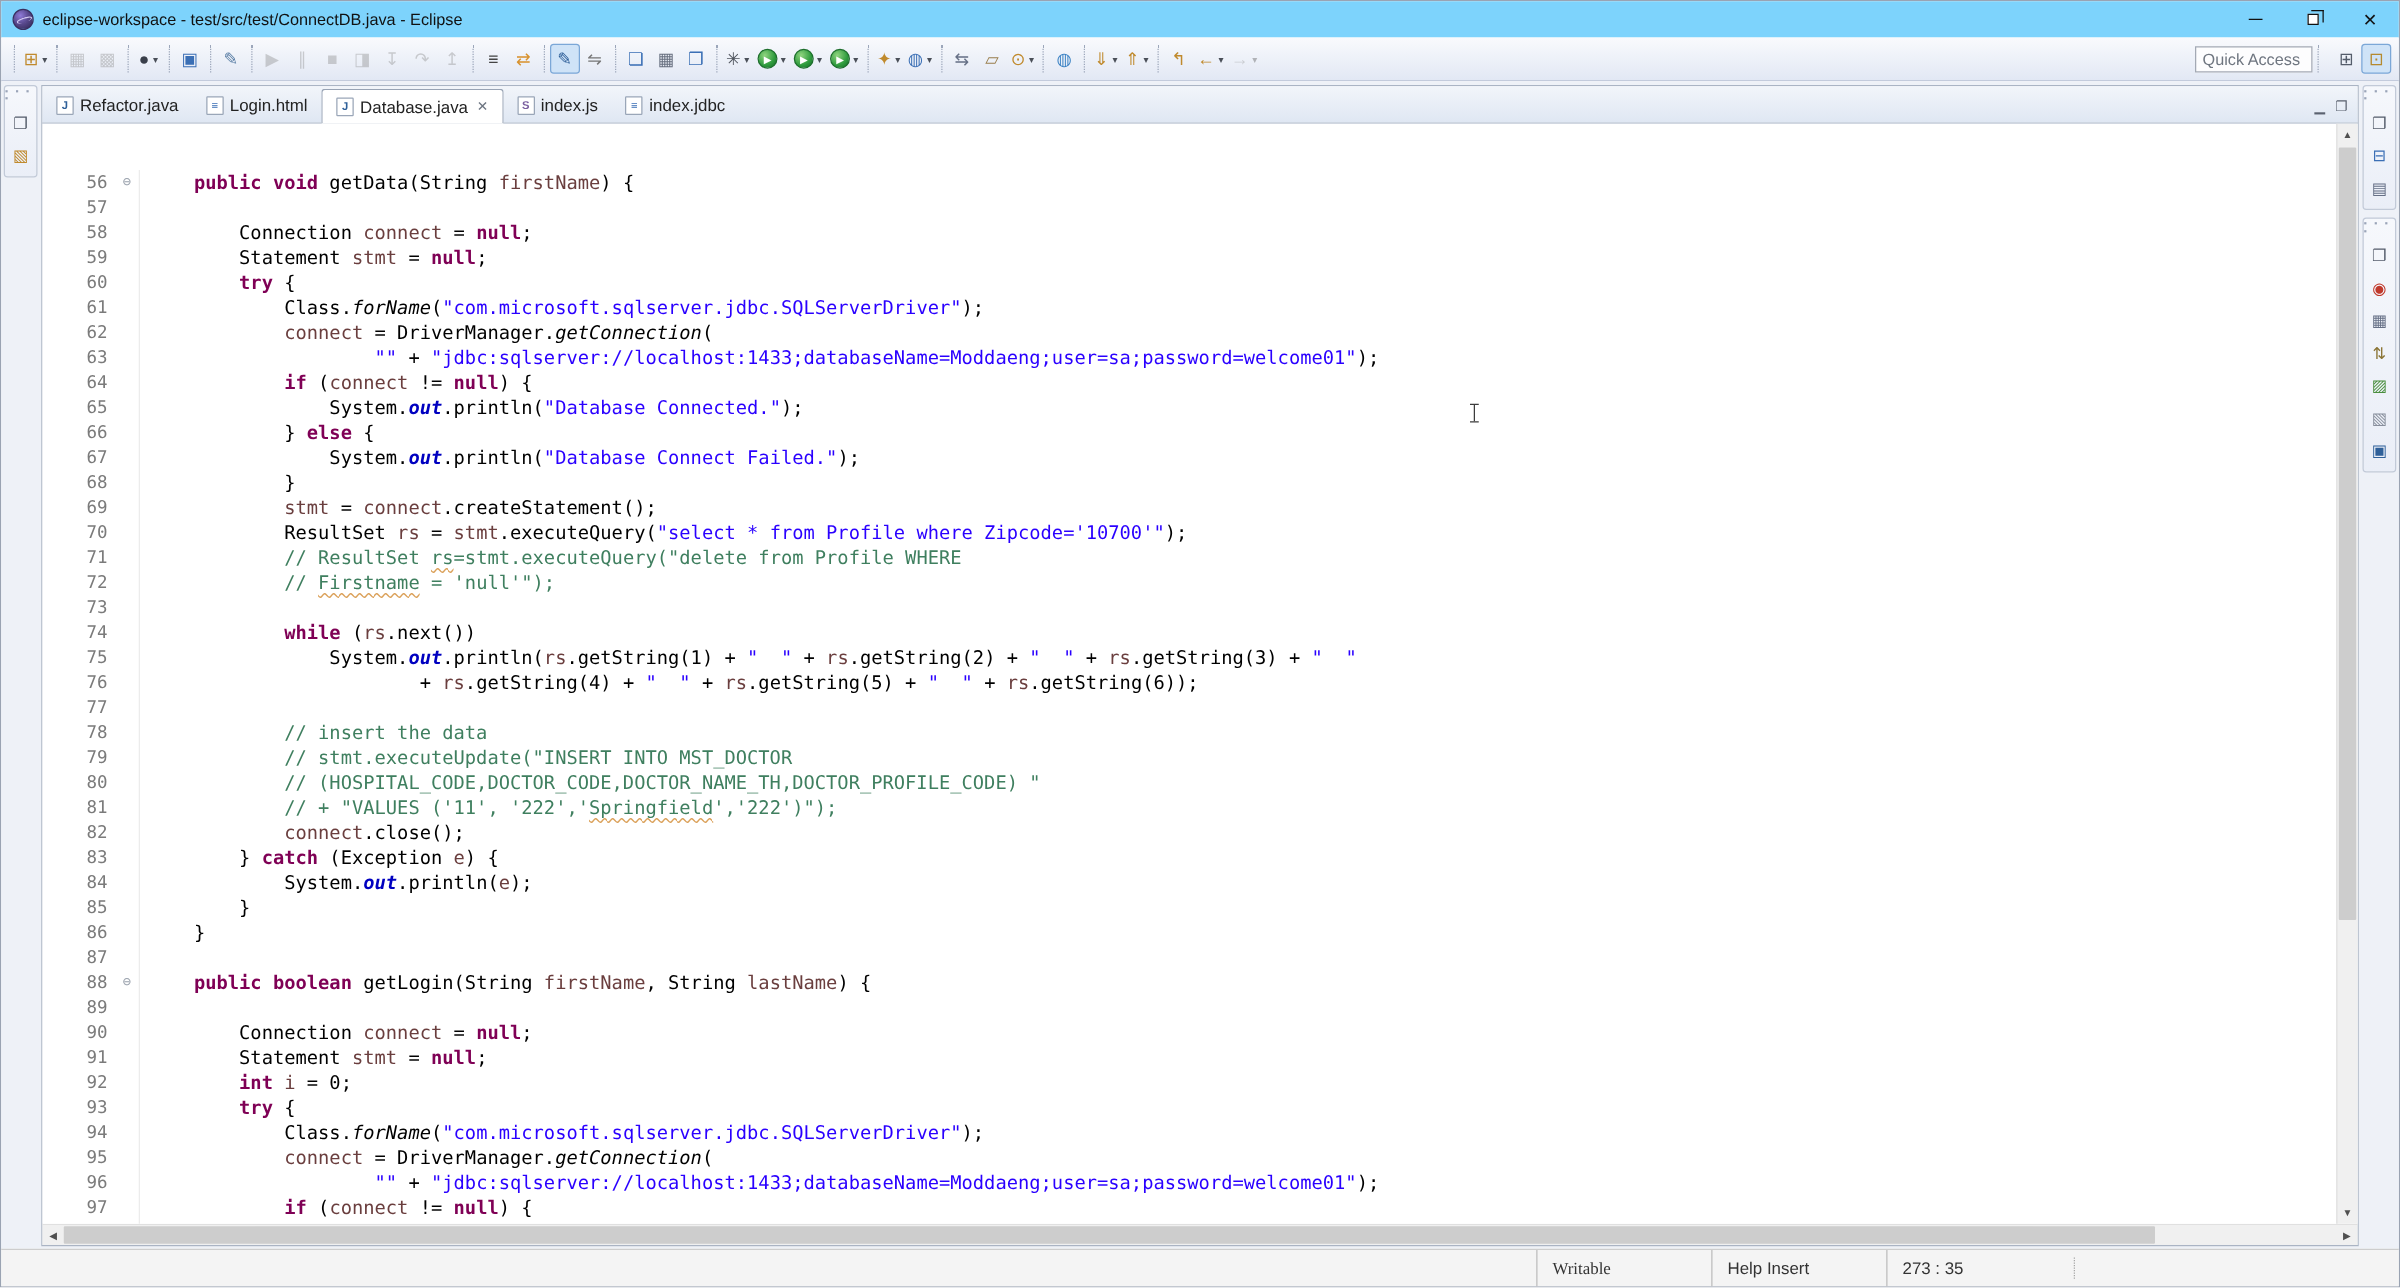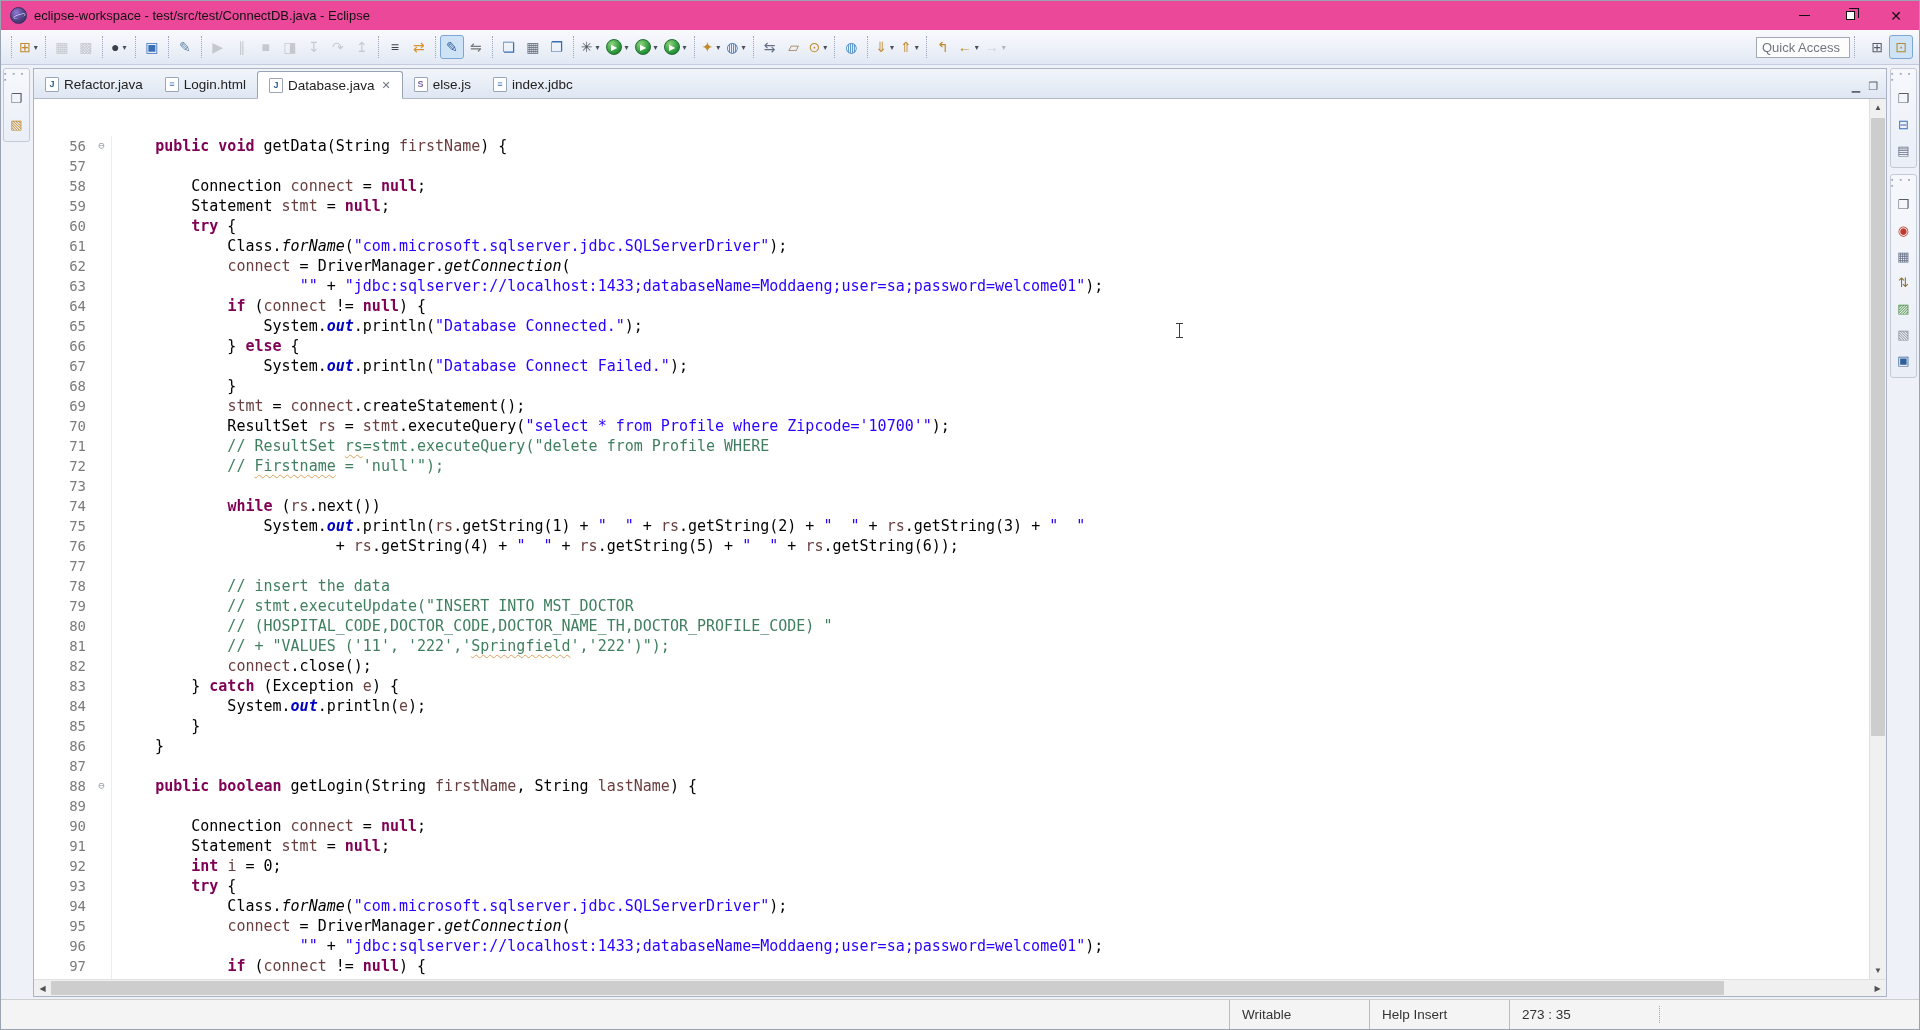--- a/index.html
+++ b/index.html
@@ -2,21 +2,21 @@
 <html><head>
 <meta charset="utf-8">
 <style>
   * { margin:0; padding:0; box-sizing:border-box; }
   html,body { width:1920px; height:1030px; overflow:hidden; background:#fff;
     font-family:"Liberation Sans", sans-serif; }
   .window { width:1920px; height:1030px; display:flex; flex-direction:column;
     background:#fff; border:1px solid #9aa3b2; }
 
   
-  .titlebar { height:29px; display:flex; align-items:center; background:#ec4899; flex:0 0 auto; }
+  .titlebar { height:29px; display:flex; align-items:center; background:#7dd3fc; flex:0 0 auto; }
   .app-icon { width:17px; height:17px; margin:0 7px 0 9px; border-radius:50%;
     background:radial-gradient(circle at 35% 30%, #8f7bd8 0%, #5a4a8f 45%, #2e2550 100%);
     border:1px solid #3a2f60; position:relative; }
   .app-icon::after { content:""; position:absolute; left:2px; top:6px; width:11px; height:3px;
     border-radius:50%; border:1px solid #cfc6ee; border-bottom:none; transform:rotate(-18deg); }
   .title-text { font-size:13px; color:#111; }
   .win-controls { margin-left:auto; display:flex; height:100%; }
   .wc { width:46px; height:100%; display:flex; align-items:center; justify-content:center; cursor:default; }
   .wc-min { width:11px; border-top:1.5px solid #111; }
   .wc-restore { width:9px; height:9px; border:1px solid #111; position:relative; background:#fff; }
@@ -310,21 +310,21 @@
               <span class="ticon" style="color: rgb(59, 111, 181);">≡</span>
               <span class="tlabel">Login.html</span>
             </div>
             <div class="tab active">
               <span class="ticon" style="color: rgb(47, 96, 153);">J</span>
               <span class="tlabel">Database.java</span>
               <span class="tclose">✕</span>
             </div>
             <div class="tab">
               <span class="ticon" style="color: rgb(122, 95, 160);">S</span>
-              <span class="tlabel">else.js</span>
+              <span class="tlabel">index.js</span>
             </div>
             <div class="tab">
               <span class="ticon" style="color: rgb(59, 111, 181);">≡</span>
               <span class="tlabel">index.jdbc</span>
             </div>
           </div>
         <div class="strip-right" id="strip-icons">
             <span class="mini-ic">▁</span>
             <span class="mini-ic">❐</span>
           </div>
@@ -364,19 +364,19 @@
           <div class="rail-icon" style="color: rgb(138, 116, 52);">⇅</div>
           <div class="rail-icon" style="color: rgb(74, 143, 63);">▨</div>
           <div class="rail-icon" style="color: rgb(136, 143, 156);">▧</div>
           <div class="rail-icon" style="color: rgb(47, 96, 153);">▣</div>
         </div>
       </div>
   </div>
 
   <div class="statusbar">
     <div class="sb-spacer"></div>
-    <div class="sb-cell" style="width:140px;">Writable</div>
+    <div class="sb-cell" style="width:140px;font-family:Liberation Serif, serif;">Writable</div>
     <div class="sb-cell" style="width:140px;">Help Insert</div>
     <div class="sb-cell" style="width:150px;">273 : 35</div>
     <div class="sb-grip"></div>
     <div class="sb-end"></div>
   </div>
 </div>
 
 </body></html>

